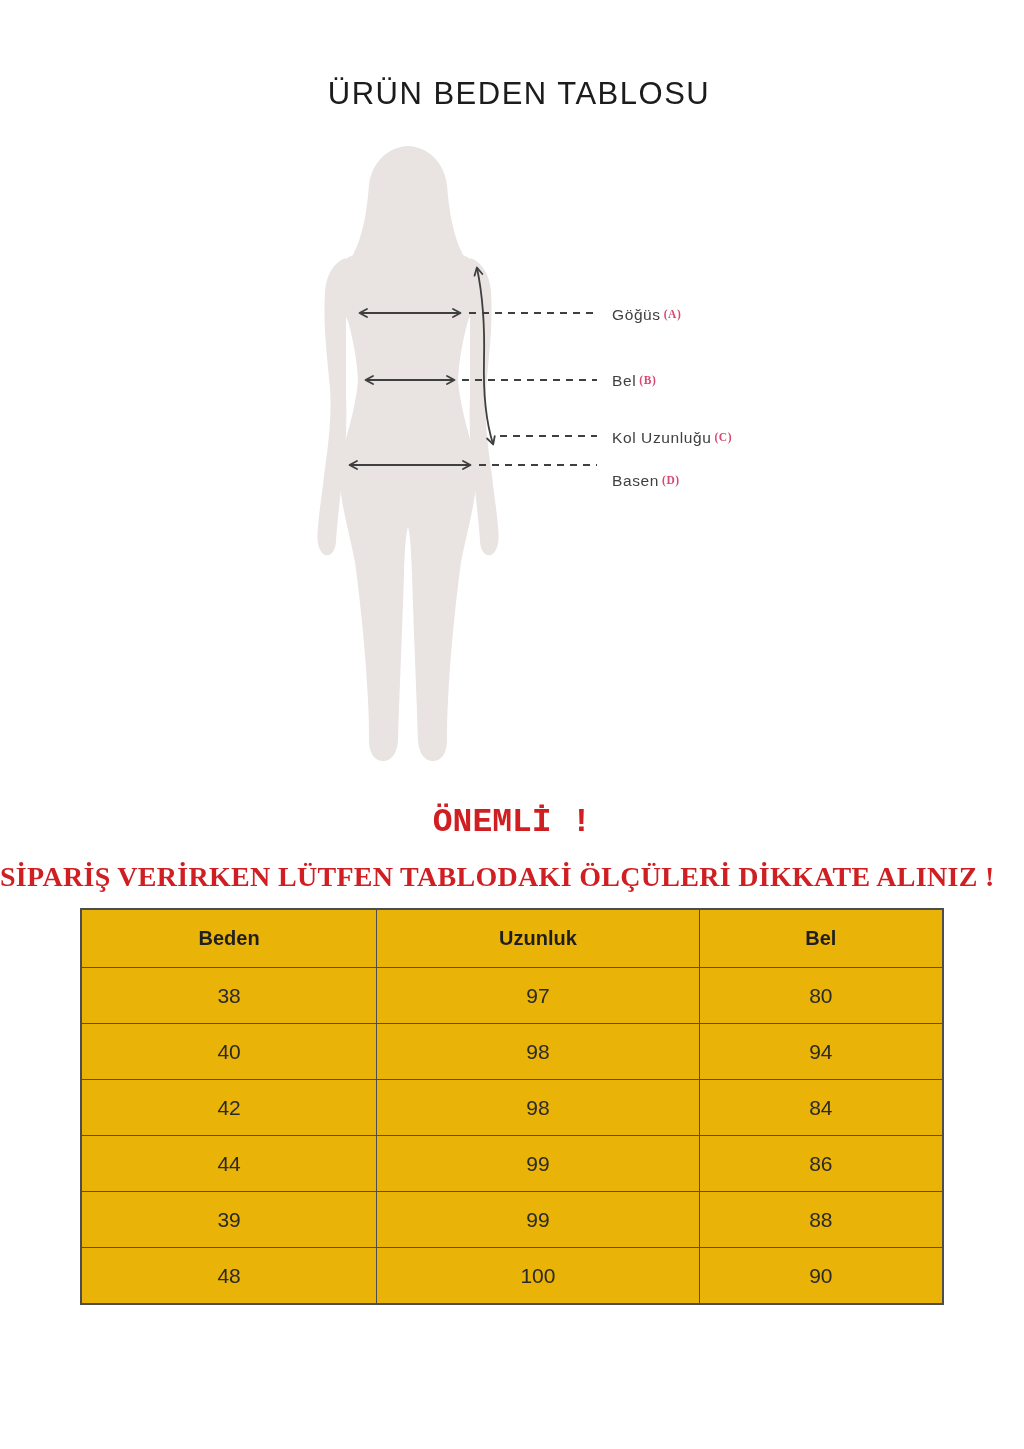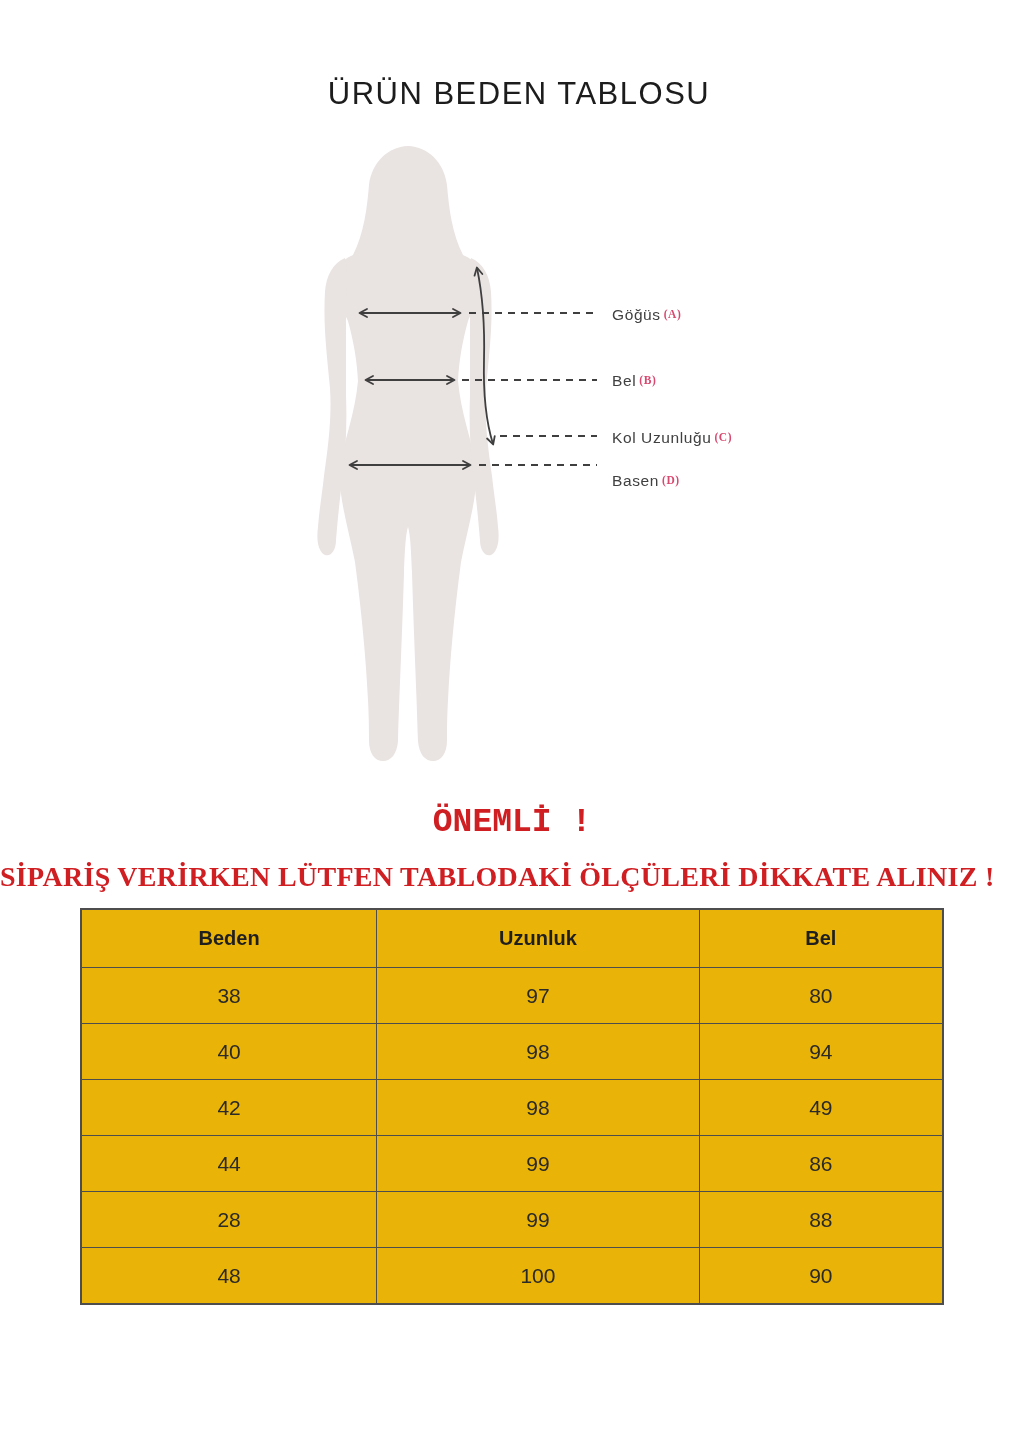--- a/index.html
+++ b/index.html
@@ -234,29 +234,29 @@
         <td>80</td>
       </tr>
       <tr>
         <td>40</td>
         <td>98</td>
         <td>94</td>
       </tr>
       <tr>
         <td>42</td>
         <td>98</td>
-        <td>49</td>
+        <td>84</td>
       </tr>
       <tr>
         <td>44</td>
         <td>99</td>
         <td>86</td>
       </tr>
       <tr>
-        <td>28</td>
+        <td>39</td>
         <td>99</td>
         <td>88</td>
       </tr>
       <tr>
         <td>48</td>
         <td>100</td>
         <td>90</td>
       </tr>
     </tbody>
   </table>

